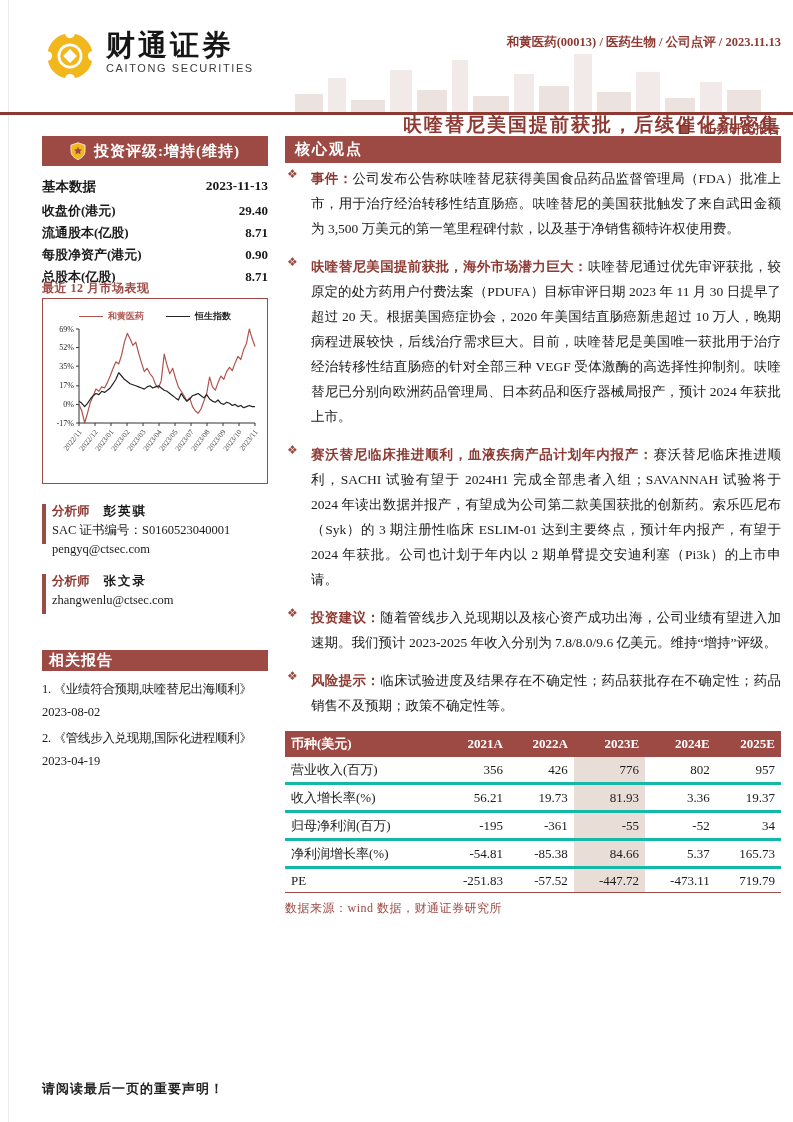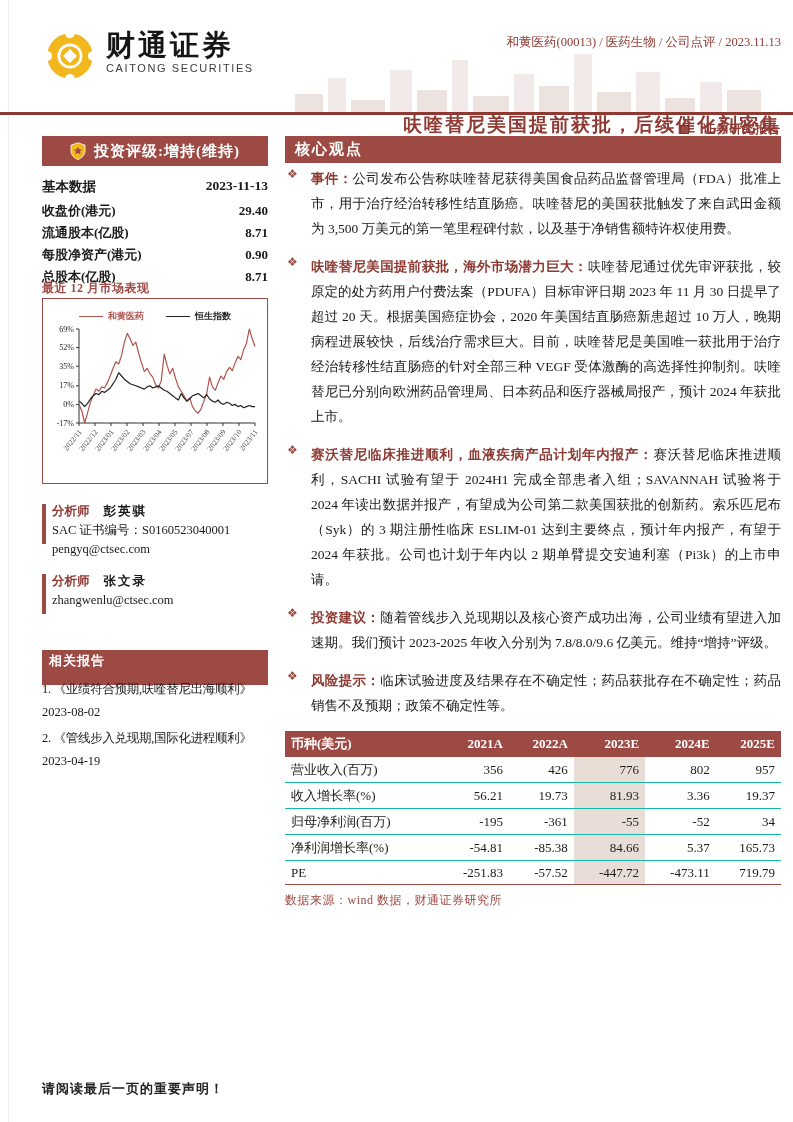--- a/index.html
+++ b/index.html
@@ -17,21 +17,21 @@
   }
   .edge-line{position:absolute;left:8px;top:0;width:1px;height:100%;background:#ececec;}
 
   
   .skyline{position:absolute;left:295px;right:0;top:36px;height:76px;display:flex;align-items:flex-end;gap:5px;z-index:0;}
   .skyline div{background:#f1eae8;}
   .skyline div:nth-child(odd){background:#ece3e0;}
   .logo{position:absolute;left:44px;top:30px;display:flex;gap:10px;z-index:2;}
   .logo-cn{font-size:29px;font-weight:bold;color:#161616;letter-spacing:3px;line-height:1.1;font-family:"Liberation Serif","DejaVu Serif",serif;}
   .logo-en{font-size:11px;color:#3c3c3c;letter-spacing:1.6px;font-family:"Liberation Sans","DejaVu Sans",sans-serif;}
-  .hdr-meta{position:absolute;right:12px;top:34px;width:540px;text-align:right;font-size:12.5px;font-weight:normal;color:var(--dark-red);z-index:2;}
+  .hdr-meta{position:absolute;right:12px;top:34px;width:540px;text-align:right;font-size:12.5px;font-weight:bold;color:var(--dark-red);z-index:2;}
   .hdr-title{position:absolute;right:12px;top:68px;width:560px;text-align:right;font-size:19px;font-weight:bold;color:var(--dark-red);letter-spacing:2px;z-index:2;margin-top:44px;}
   .hdr-rule{position:absolute;left:0;top:112px;width:793px;height:3px;background:var(--dark-red);z-index:2;}
   .report-tag{position:absolute;right:12px;top:121px;display:flex;align-items:center;gap:14px;z-index:2;}
   .report-tag .sq{width:9px;height:9px;background:var(--brand);border:1px solid #7c2f29;}
   .report-tag .tx{font-size:12px;font-weight:bold;color:var(--dark-red);letter-spacing:1px;}
 
   
   .rating-box{position:absolute;left:42px;top:136px;width:226px;height:30px;background:var(--brand);
     display:flex;align-items:center;justify-content:center;gap:8px;color:#fff;font-size:15px;font-weight:bold;letter-spacing:1px;}
   .basic{position:absolute;left:42px;top:178px;width:226px;font-size:13px;}
@@ -42,39 +42,39 @@
   .mkt-label{position:absolute;left:42px;top:280px;font-size:12px;color:var(--brand);font-weight:600;letter-spacing:.5px;}
   .chart-box{position:absolute;left:42px;top:298px;width:226px;height:186px;border:1px solid var(--brand);background:#fff;}
   .legend{display:flex;justify-content:center;gap:22px;margin-top:11px;}
   .legend .item{display:flex;align-items:center;gap:5px;}
   .legend .seg{width:24px;height:0;border-top:1.6px solid #000;}
   .legend .lab{font-size:9px;font-weight:600;}
   .analyst{position:absolute;left:42px;width:230px;padding-left:10px;font-size:12.5px;line-height:19px;}
   .analyst::before{content:"";position:absolute;left:0;top:2px;width:4px;height:40px;background:var(--brand);}
   .analyst .role{color:var(--dark-red);font-weight:bold;margin-right:14px;}
   .analyst .nm{font-weight:bold;letter-spacing:2px;}
-  .rel-bar{position:absolute;left:42px;top:650px;width:226px;height:35px;background:var(--brand);color:#fff;
-    font-size:13px;font-weight:bold;line-height:21px;padding-left:7px;letter-spacing:1px;}
+  .rel-bar{position:absolute;left:42px;top:650px;width:226px;height:21px;background:var(--brand);color:#fff;
+    font-size:15px;font-weight:bold;line-height:21px;padding-left:7px;letter-spacing:1px;}
   .rel-list{position:absolute;left:42px;top:678px;width:228px;font-size:12.5px;}
   .rel-list .rtitle{line-height:23px;letter-spacing:-0.3px;}
   .rel-list .rdate{line-height:23px;margin-bottom:3px;}
 
   
   .core-bar{position:absolute;left:285px;top:136px;width:496px;height:27px;background:var(--brand);color:#fff;
     font-size:15px;font-weight:bold;line-height:27px;padding-left:10px;letter-spacing:2px;}
   .main-col{position:absolute;left:285px;top:166px;width:496px;}
   .bullet{position:relative;padding-left:26px;margin-bottom:13px;}
   .bullet .marker{position:absolute;left:2px;top:1px;color:var(--brand);font-size:12px;font-family:"DejaVu Sans",sans-serif;}
   .bullet .btext{font-size:13.5px;line-height:25px;text-align:justify;}
   .bullet .lead{font-weight:bold;color:var(--dark-red);}
   .forecast-title{font-size:14px;font-weight:bold;color:var(--dark-red);margin:10px 0 6px 0;letter-spacing:1px;}
   table.forecast{width:100%;border-collapse:collapse;font-size:13px;}
   table.forecast th{background:var(--brand);color:#fff;font-weight:bold;padding:4px 6px;text-align:right;}
   table.forecast th:first-child{text-align:left;}
-  table.forecast td{padding:3.5px 6px;text-align:right;border-bottom:1px solid #14b8a6;}
+  table.forecast td{padding:3.5px 6px;text-align:right;border-bottom:3px solid #14b8a6;}
   table.forecast td:first-child{text-align:left;}
   table.forecast tr:last-child td{border-bottom:1.5px solid var(--brand);}
   table.forecast td.hl{background:var(--hl-col);}
   table.forecast tr.stripe td{background:var(--stripe);}
   table.forecast tr.stripe td.hl{background:#e4d6d0;}
   .source{font-size:12px;color:var(--brand);margin-top:7px;letter-spacing:.5px;}
 
   .footer{position:absolute;left:42px;top:1080px;font-size:13px;font-weight:600;color:#222;letter-spacing:1px;}
   svg text{font-family:"Liberation Serif","DejaVu Serif",serif;}
 </style>

